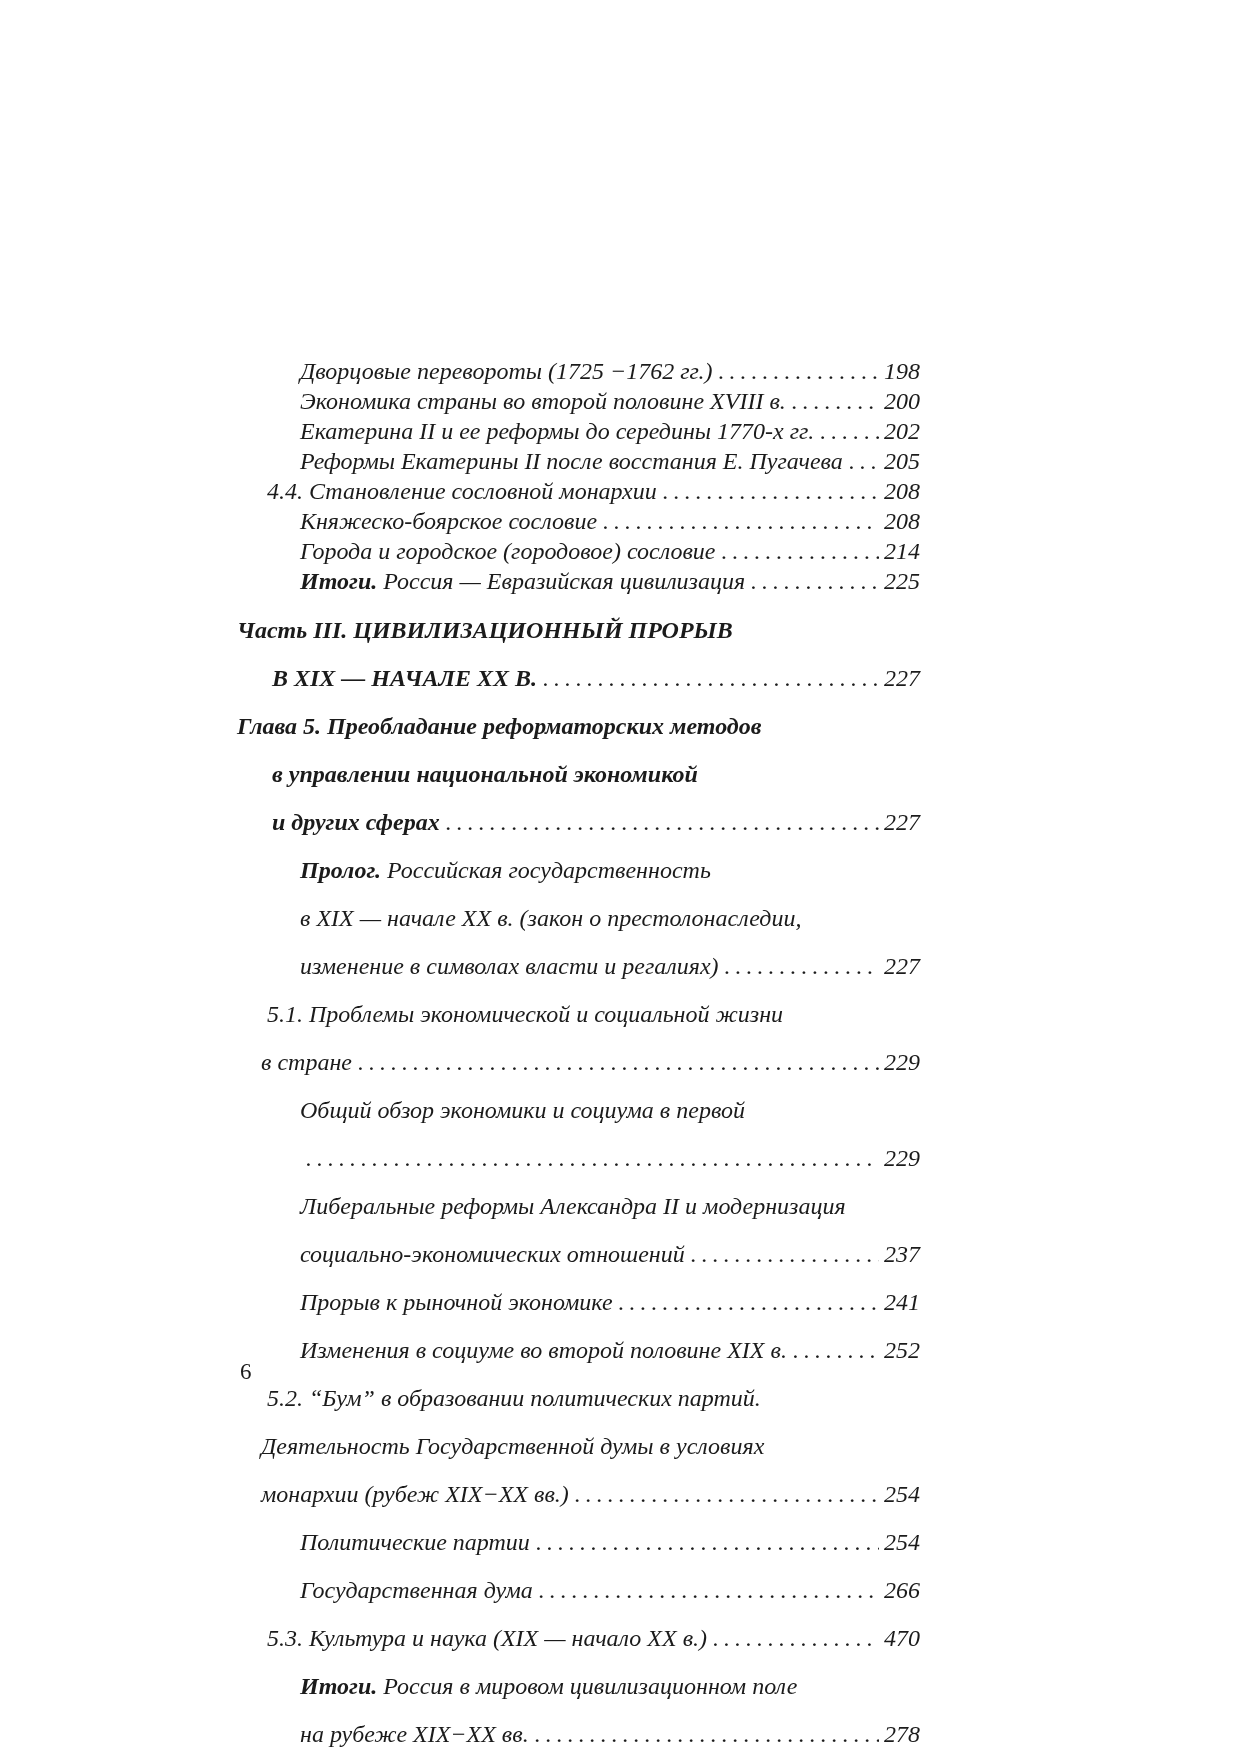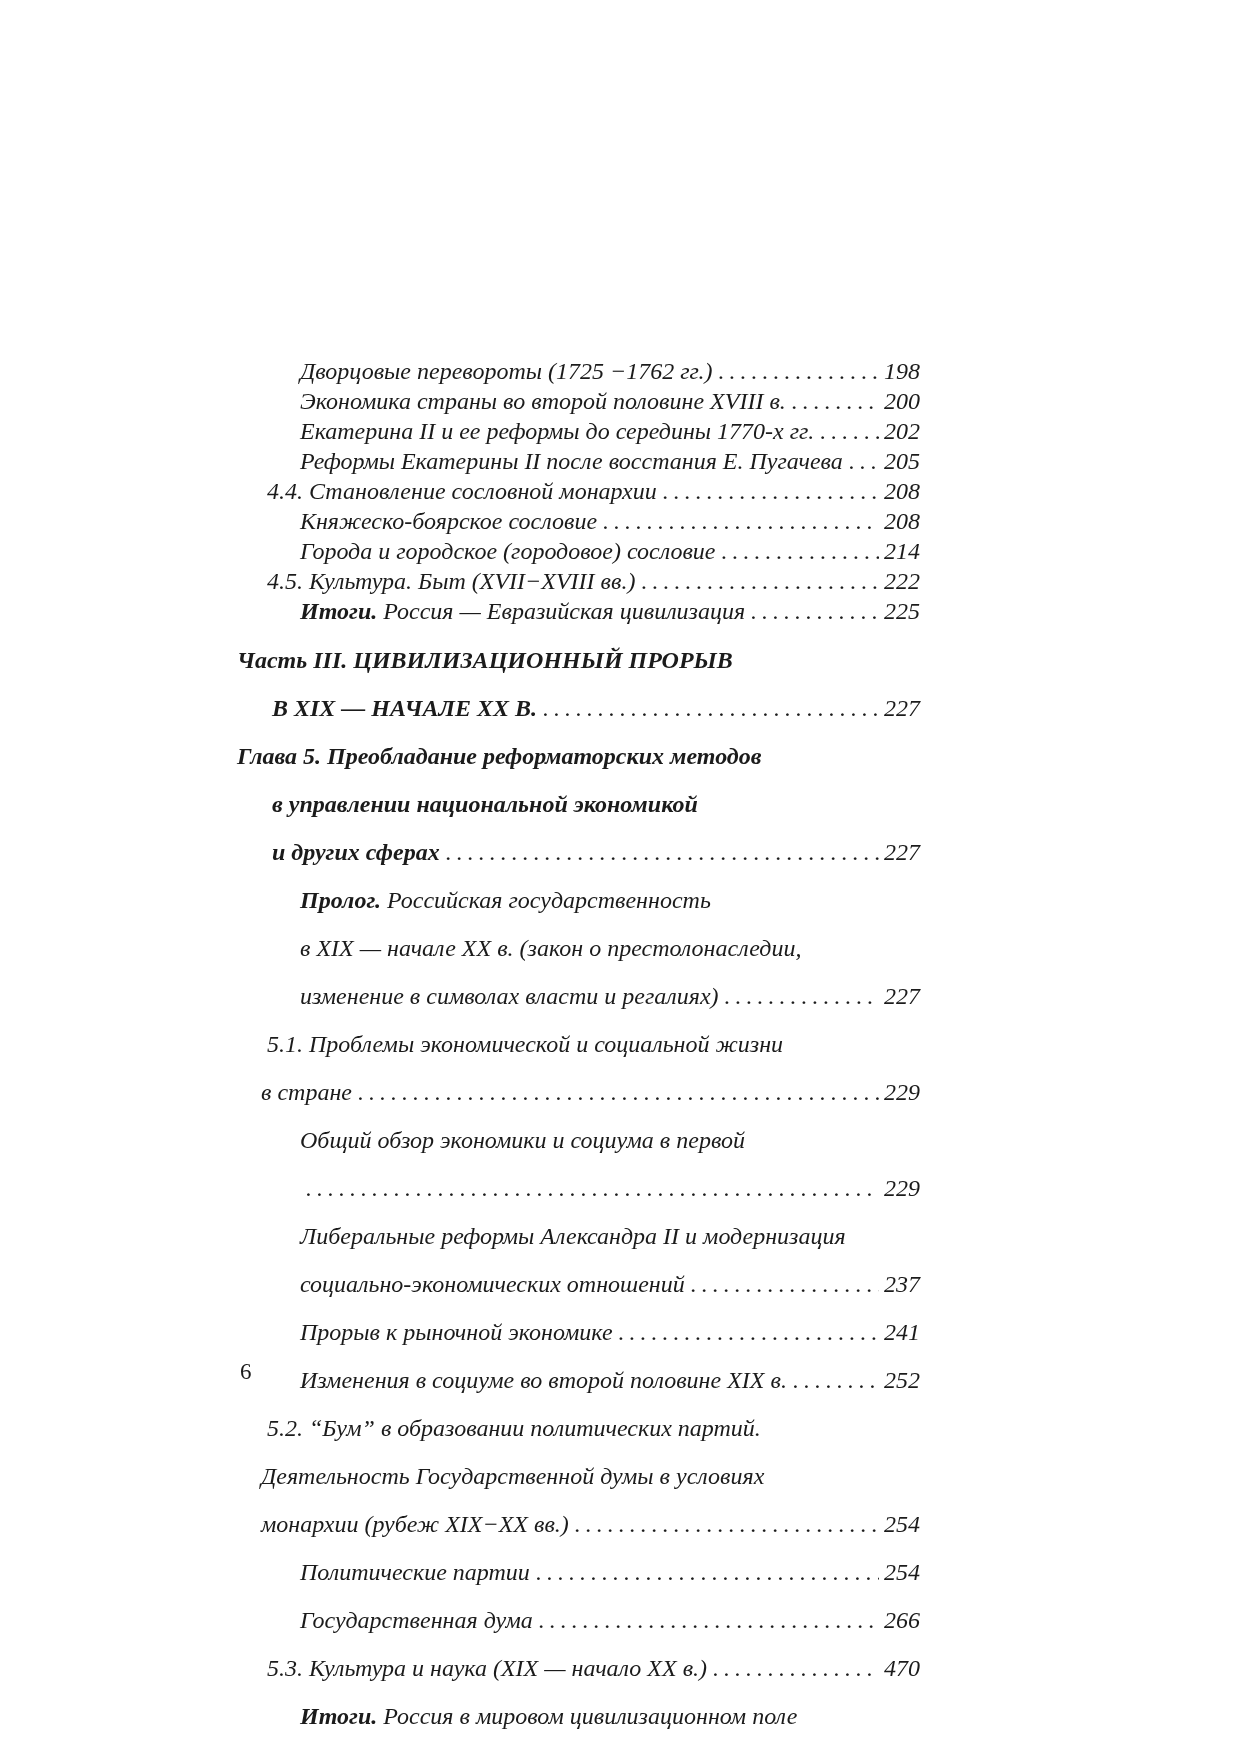--- a/index.html
+++ b/index.html
@@ -114,26 +114,20 @@
     <span class="txt">Княжеско-боярское сословие</span>
     <span class="leader"></span>
     <span class="pg">208</span>
   </div>
         <div class="toc-row lvl-subsub">
 
     <span class="txt">Города и городское (городовое) сословие</span>
     <span class="leader"></span>
     <span class="pg">214</span>
   </div>
-        <div class="toc-row lvl-sub">
-
-    <span class="txt">4.5. Культура. Быт (XVII−XVIII вв.)</span>
-    <span class="leader"></span>
-    <span class="pg">222</span>
-  </div>
         <div class="toc-row lvl-subsub">
     <span class="lead">Итоги.</span>
     <span class="txt"> Россия — Евразийская цивилизация</span>
     <span class="leader"></span>
     <span class="pg">225</span>
   </div>
       </div>
       <div class="toc-group g2">
         <div class="toc-row lvl-part bold no-page">
 

